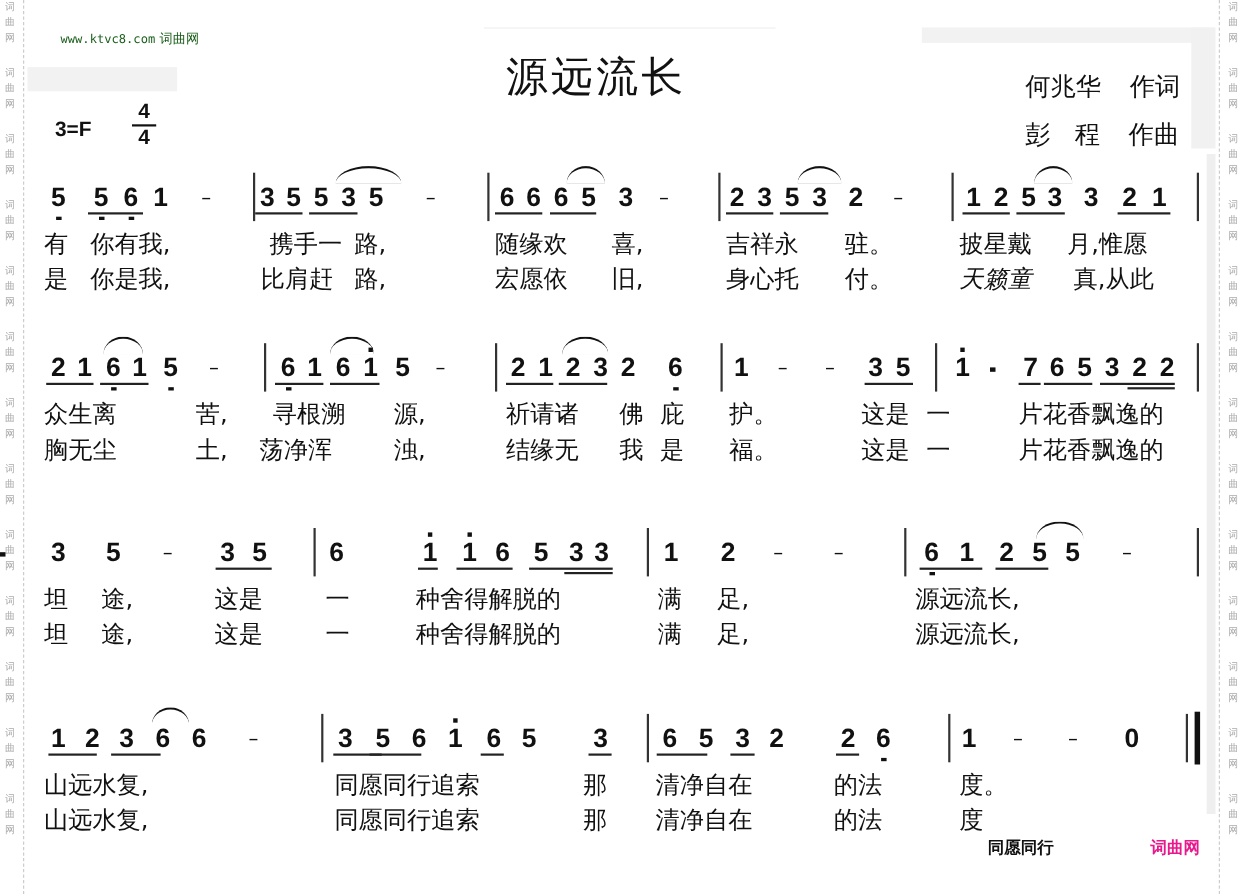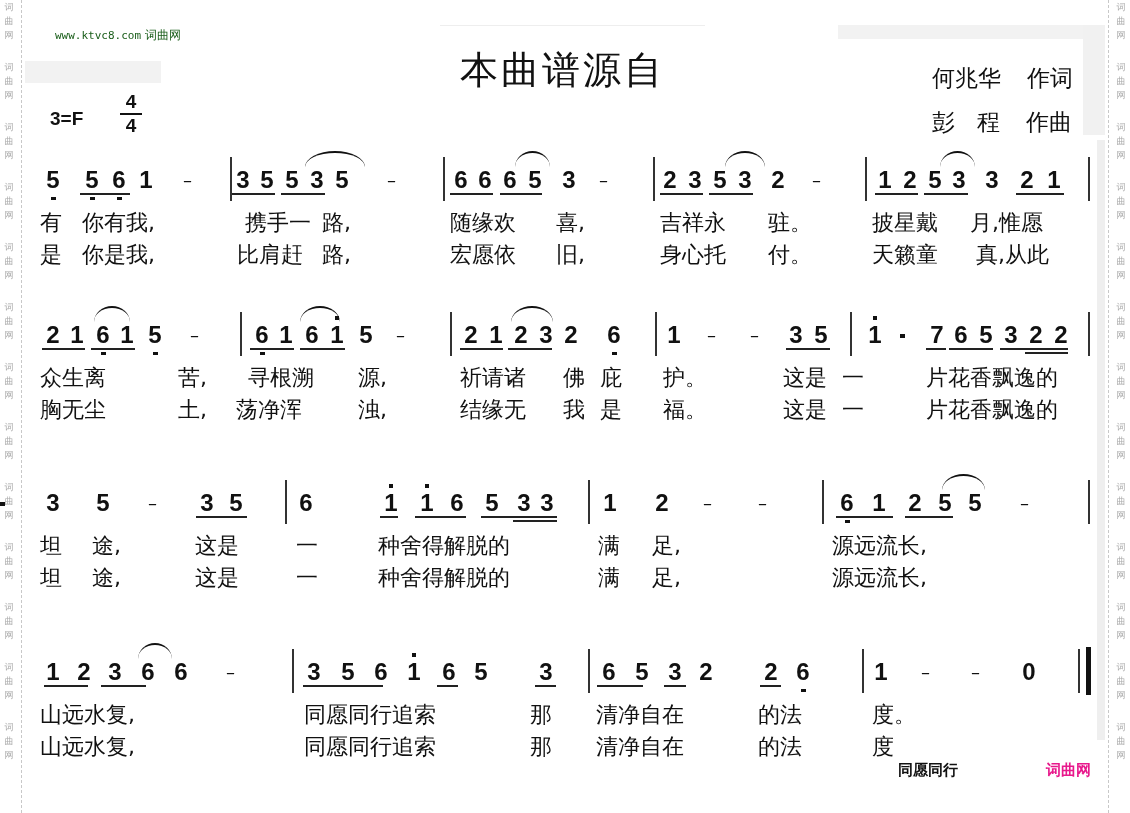--- a/index.html
+++ b/index.html
@@ -215,21 +215,21 @@
   </div>
 <div class="top-shade"></div>
 <div class="top-shade2"></div>
 <div class="right-shade"></div>
 <div class="left-shade"></div>
 <div class="title-line"></div>
 
 <div class="site-url">
   <span>www.ktvc8.com</span><span class="site-name">词曲网</span>
 </div>
-<div class="song-title">本曲谱源自</div>
+<div class="song-title">源远流长</div>
 <div class="credit lyric">
   <span>何兆华</span><span class="role">作词</span>
 </div>
 <div class="credit music">
   <span class="sp">彭</span><span>程</span><span class="role">作曲</span>
 </div>
 <div class="key">3=F</div>
 <div class="timesig">
   <div>4</div>
   <div class="bar"></div>
@@ -299,21 +299,21 @@
     <div class="lyr" style="left: 322px; top: 242px;">路,</div>
     <div class="lyr" style="left: 450px; top: 210px;">随缘欢</div>
     <div class="lyr" style="left: 450px; top: 242px;">宏愿依</div>
     <div class="lyr" style="left: 556px; top: 210px;">喜,</div>
     <div class="lyr" style="left: 556px; top: 242px;">旧,</div>
     <div class="lyr" style="left: 660px; top: 210px;">吉祥永</div>
     <div class="lyr" style="left: 660px; top: 242px;">身心托</div>
     <div class="lyr" style="left: 768px; top: 210px;">驻。</div>
     <div class="lyr" style="left: 768px; top: 242px;">付。</div>
     <div class="lyr" style="left: 872px; top: 210px;">披星戴</div>
-    <div class="lyr" style="left: 872px; top: 242px;">天籁童</div>
+    <div class="lyr" style="left: 872px; top: 242px; font-style: italic;">天籁童</div>
     <div class="lyr" style="left: 970px; top: 210px;">月,惟愿</div>
     <div class="lyr" style="left: 976px; top: 242px;">真,从此</div>
     <div class="barline" style="left: 240px; top: 312px; height: 44px;"></div>
     <div class="barline" style="left: 450px; top: 312px; height: 44px;"></div>
     <div class="barline" style="left: 655px; top: 312px; height: 44px;"></div>
     <div class="barline" style="left: 850px; top: 312px; height: 44px;"></div>
     <div class="barline" style="left: 1088px; top: 312px; height: 44px;"></div>
     <div class="note" style="left: 44px; top: 322px;">2</div>
     <div class="note" style="left: 68px; top: 322px;">1</div>
     <div class="note" style="left: 94px; top: 322px;">6</div>

